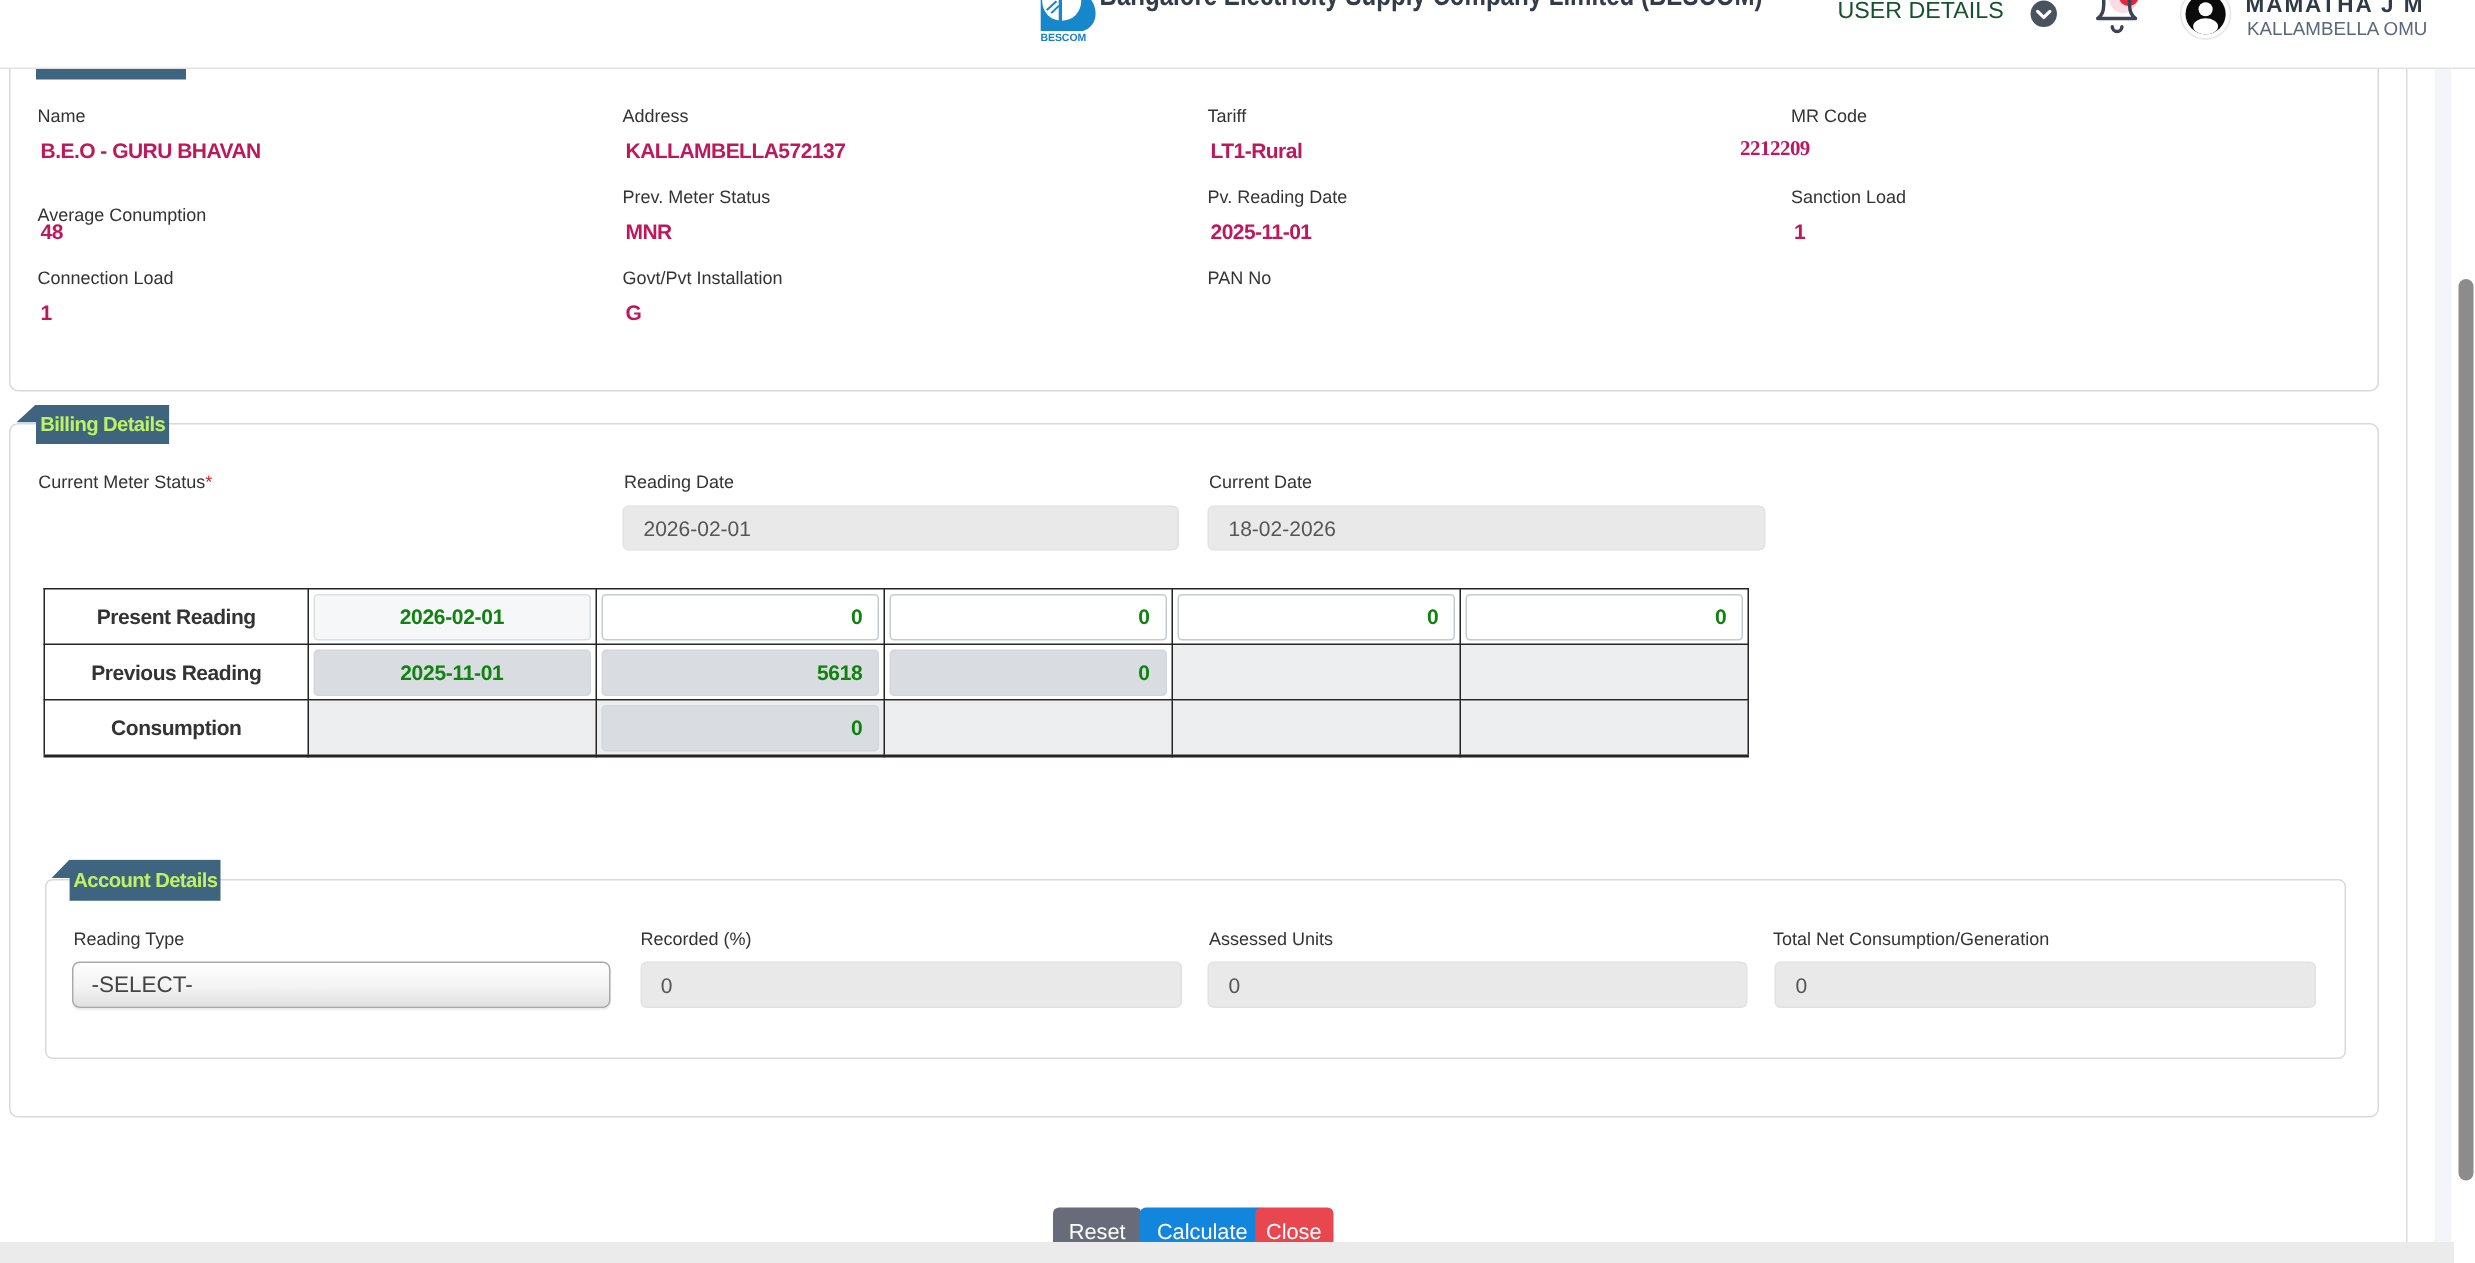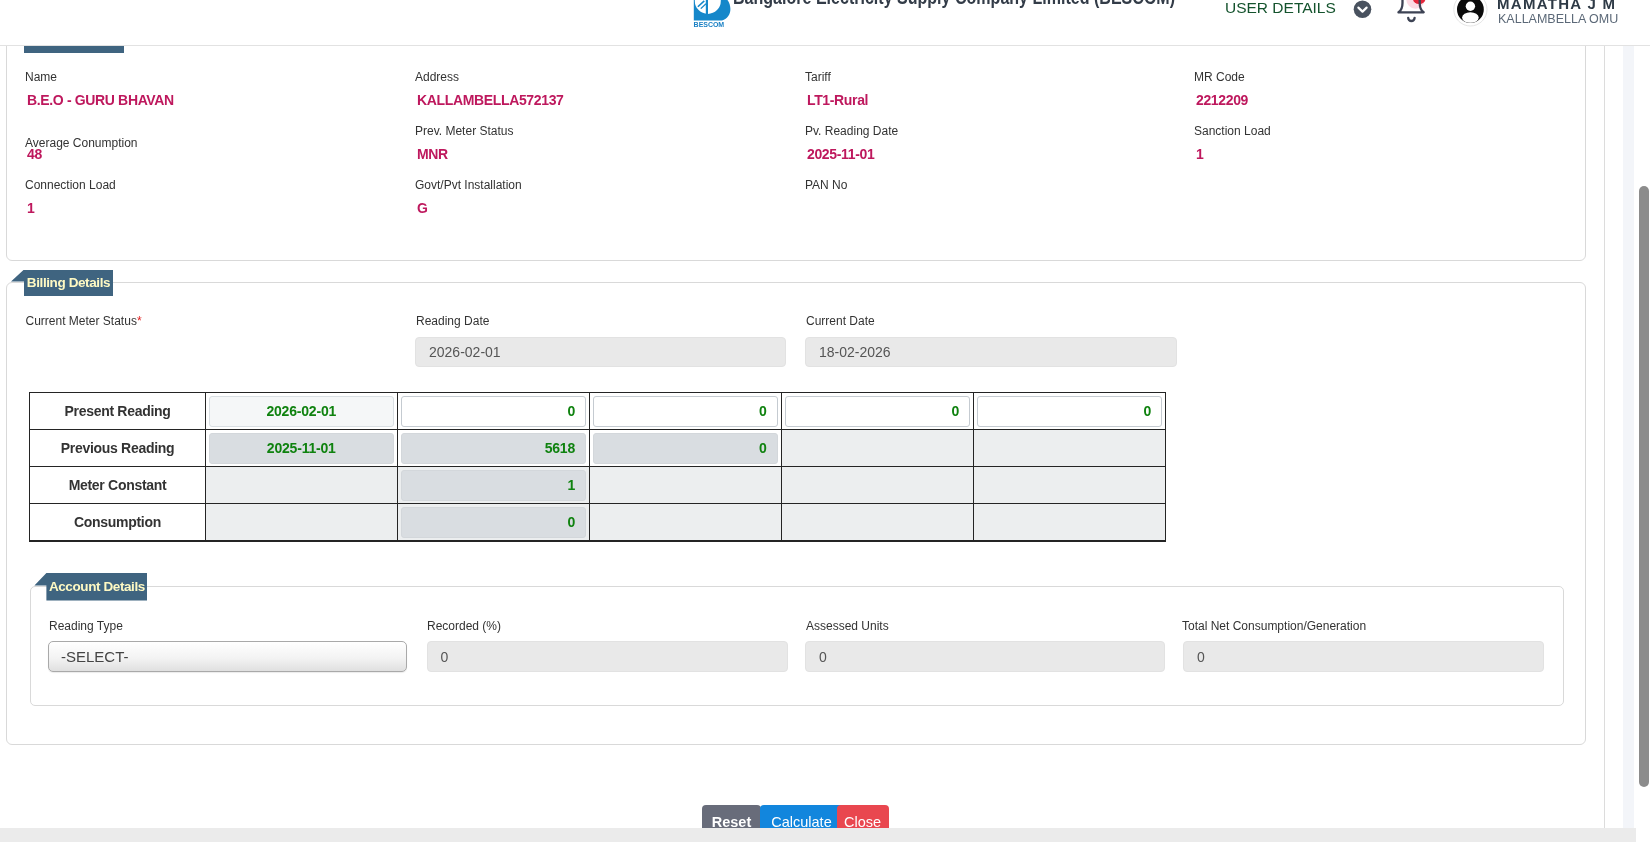--- a/index.html
+++ b/index.html
@@ -3,21 +3,21 @@
 <meta charset="utf-8">
 <style>
   * { margin:0; padding:0; box-sizing:border-box; }
   html,body { width:1650px; height:842px; overflow:hidden; background:#fff;
     font-family:"Liberation Sans", sans-serif; }
   #page { position:relative; width:1650px; height:842px; overflow:hidden; }
   .abs { position:absolute; }
   .lbl { position:absolute; font-size:12px; color:#333; white-space:nowrap; }
   .val { position:absolute; font-size:14px; letter-spacing:-0.35px; font-weight:bold; color:#be185d; white-space:nowrap; }
   .panel { position:absolute; border:1px solid #d9d9d9; border-radius:6px; background:#fff; }
-  .tab { position:absolute; background:#3f6480; color:#fef9c3; font-weight:bold; font-size:13.5px;
+  .tab { position:absolute; background:#3f6480; color:#bef264; font-weight:bold; font-size:13.5px;
     letter-spacing:-0.4px; white-space:nowrap; }
   .selectbox { position:absolute; border:1px solid #a9a9a9; border-radius:5px;
     background:linear-gradient(#ffffff 0%, #f3f3f3 55%, #e0e0e0 100%);
     font-size:15px; color:#444; display:flex; align-items:center;
     box-shadow:0 1px 1px rgba(0,0,0,0.08); }
   .grayinput { position:absolute; background:#e9e9e9; border:1px solid #e2e2e2; border-radius:4px;
     font-size:14px; color:#555; display:flex; align-items:center; }
   table.bt { position:absolute; border-collapse:collapse; table-layout:fixed; border-bottom:2px solid #242424; }
   table.bt td, table.bt th { border:1px solid #242424; padding:0; overflow:hidden; }
   table.bt th { background:#428cb8; color:#fff; font-weight:bold; font-size:14px; letter-spacing:-0.2px; height:21px; }
@@ -41,21 +41,21 @@
   <div class="panel" style="left:6px; top:38px; width:1580px; height:223px;"></div>
   <div class="tab" style="left:24px; top:26.5px; width:100px; height:26.5px;"></div>
 
   <div class="lbl" style="left:25px; top:69.5px;">Name</div>
   <div class="lbl" style="left:415px; top:69.5px;">Address</div>
   <div class="lbl" style="left:805px; top:69.5px;">Tariff</div>
   <div class="lbl" style="left:1194px; top:69.5px;">MR Code</div>
   <div class="val" style="left:27px; top:91.8px;">B.E.O - GURU BHAVAN</div>
   <div class="val" style="left:417px; top:91.8px;">KALLAMBELLA572137</div>
   <div class="val" style="left:807px; top:91.8px;">LT1-Rural</div>
-  <div class="val" style="left:1196px; top:91.8px;">2212209</div>
+  <div class="val" style="left:1160px; top:91.8px;font-family:Liberation Serif, serif;">2212209</div>
 
   <div class="lbl" style="left:25px; top:136px;">Average Conumption</div>
   <div class="lbl" style="left:415px; top:123.5px;">Prev. Meter Status</div>
   <div class="lbl" style="left:805px; top:123.5px;">Pv. Reading Date</div>
   <div class="lbl" style="left:1194px; top:123.5px;">Sanction Load</div>
   <div class="val" style="left:27px; top:145.8px;">48</div>
   <div class="val" style="left:417px; top:145.8px;">MNR</div>
   <div class="val" style="left:807px; top:145.8px;">2025-11-01</div>
   <div class="val" style="left:1196px; top:145.8px;">1</div>
 
@@ -113,30 +113,20 @@
       <td>
             <div class="ibox gray right">5618</div>
           </td>
       <td>
             <div class="ibox gray right">0</div>
           </td>
       <td class="gcell"></td>
       <td class="gcell"></td>
     </tr>
     <tr>
-      <td class="desc">Meter Constant</td>
-      <td class="gcell"></td>
-      <td class="gcell">
-            <div class="ibox gray right">1</div>
-          </td>
-      <td class="gcell"></td>
-      <td class="gcell"></td>
-      <td class="gcell"></td>
-    </tr>
-    <tr>
       <td class="desc">Consumption</td>
       <td class="gcell"></td>
       <td class="gcell">
             <div class="ibox gray right">0</div>
           </td>
       <td class="gcell"></td>
       <td class="gcell"></td>
       <td class="gcell"></td>
     </tr>
   </tbody>
@@ -150,21 +140,21 @@
   <div class="lbl" style="left:49px; top:618.5px;">Reading Type</div>
   <div class="lbl" style="left:427px; top:618.5px;">Recorded (%)</div>
   <div class="lbl" style="left:806px; top:618.5px;">Assessed Units</div>
   <div class="lbl" style="left:1182px; top:618.5px;">Total Net Consumption/Generation</div>
 
   <div class="selectbox" style="left:48px; top:640.5px; width:359px; height:31.5px; padding-left:12px;">-SELECT-</div>
   <div class="grayinput" style="left:426.5px; top:641px; width:361px; height:31px; padding-left:13px;">0</div>
   <div class="grayinput" style="left:805px; top:641px; width:360px; height:31px; padding-left:13px;">0</div>
   <div class="grayinput" style="left:1183px; top:641px; width:361px; height:31px; padding-left:13px;">0</div>
 
-  <div class="btn" style="left:702px; width:59px; background:#686c7a;font-weight:bold;">Reset</div>
+  <div class="btn" style="left:702px; width:59px; background:#686c7a;">Reset</div>
   <div class="btn" style="left:759.5px; width:84px; background:#1286dd;">Calculate</div>
   <div class="btn" style="left:836.5px; width:52px; background:#e9474f;">Close</div>
 
   <div class="abs" style="left:1603.5px; top:45.5px; width:1px; height:782px; background:#dcdcdc;"></div>
   <div class="abs" style="left:1622.5px; top:45.5px; width:11px; height:796.5px; background:#f3f5f9;"></div>
   <div class="abs" style="left:1639px; top:185.5px; width:10px; height:601px; background:#8c8c8c; border-radius:5px;"></div>
 
   <div class="abs" style="left:0; top:827.6px; width:1636px; height:14.4px; background:#ebebeb;"></div>
 
   <div class="abs" style="left:0; top:0; width:1650px; height:45.5px; background:#fff; border-bottom:1px solid #e2e2e2; overflow:hidden;">

